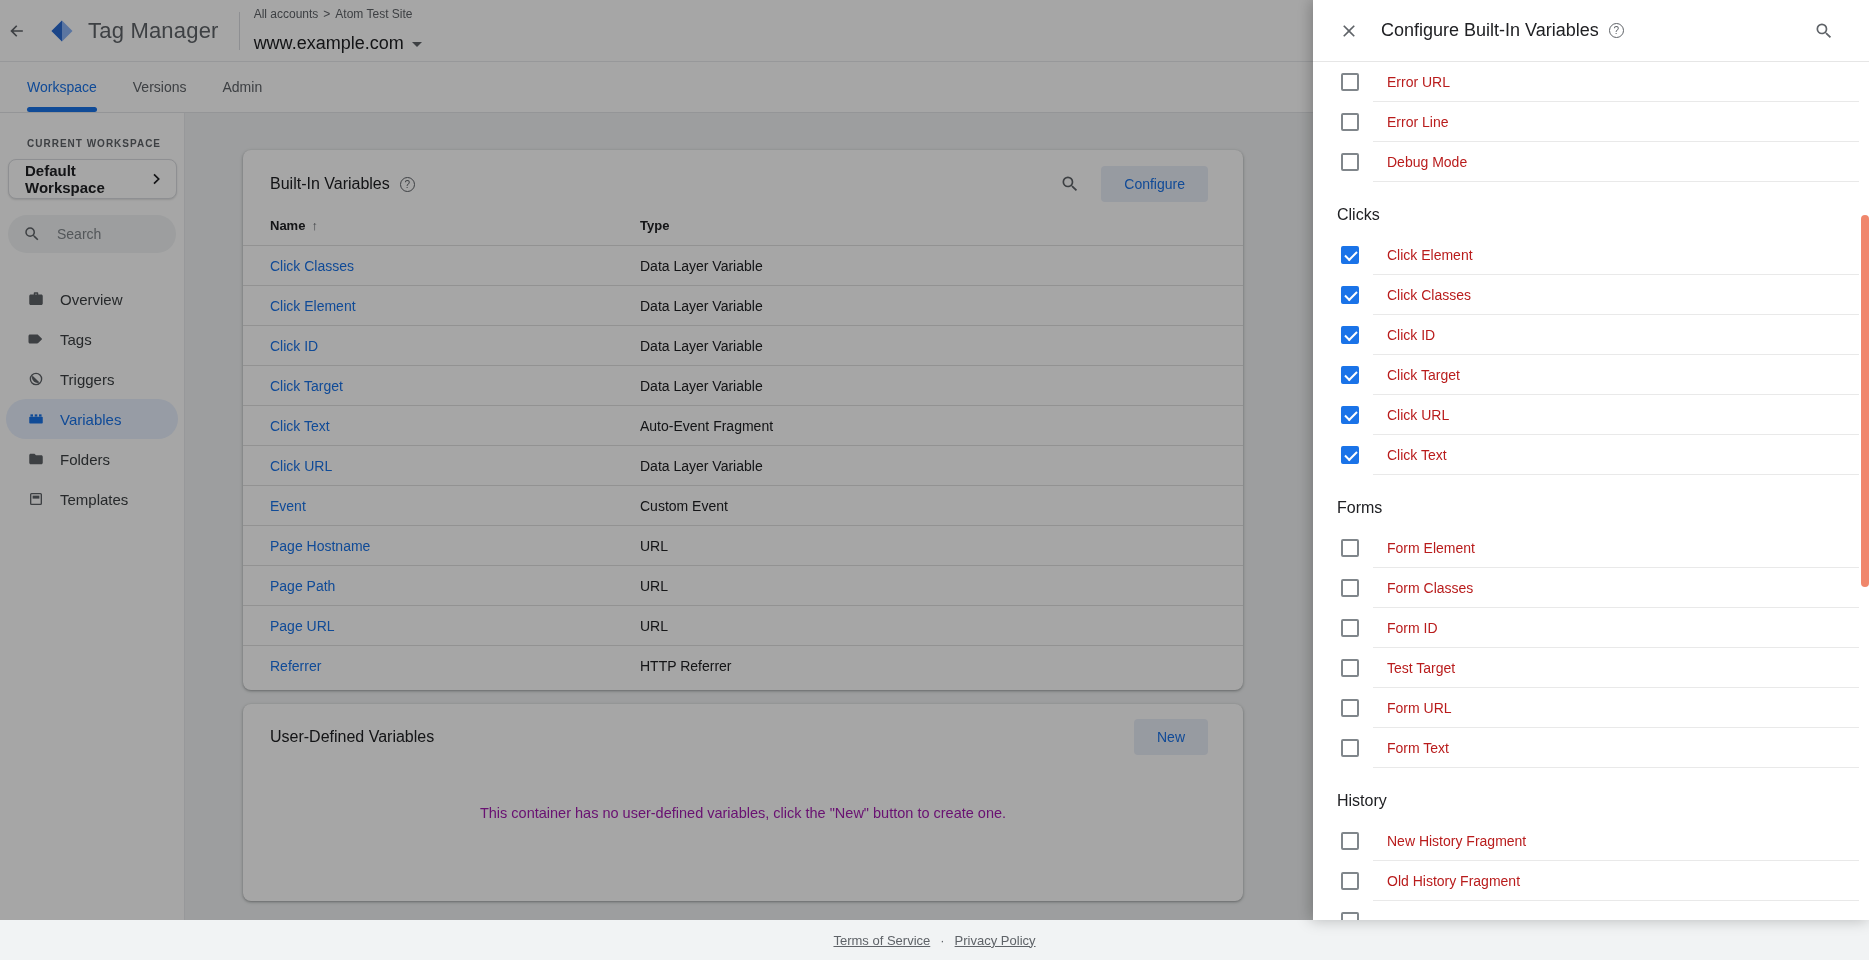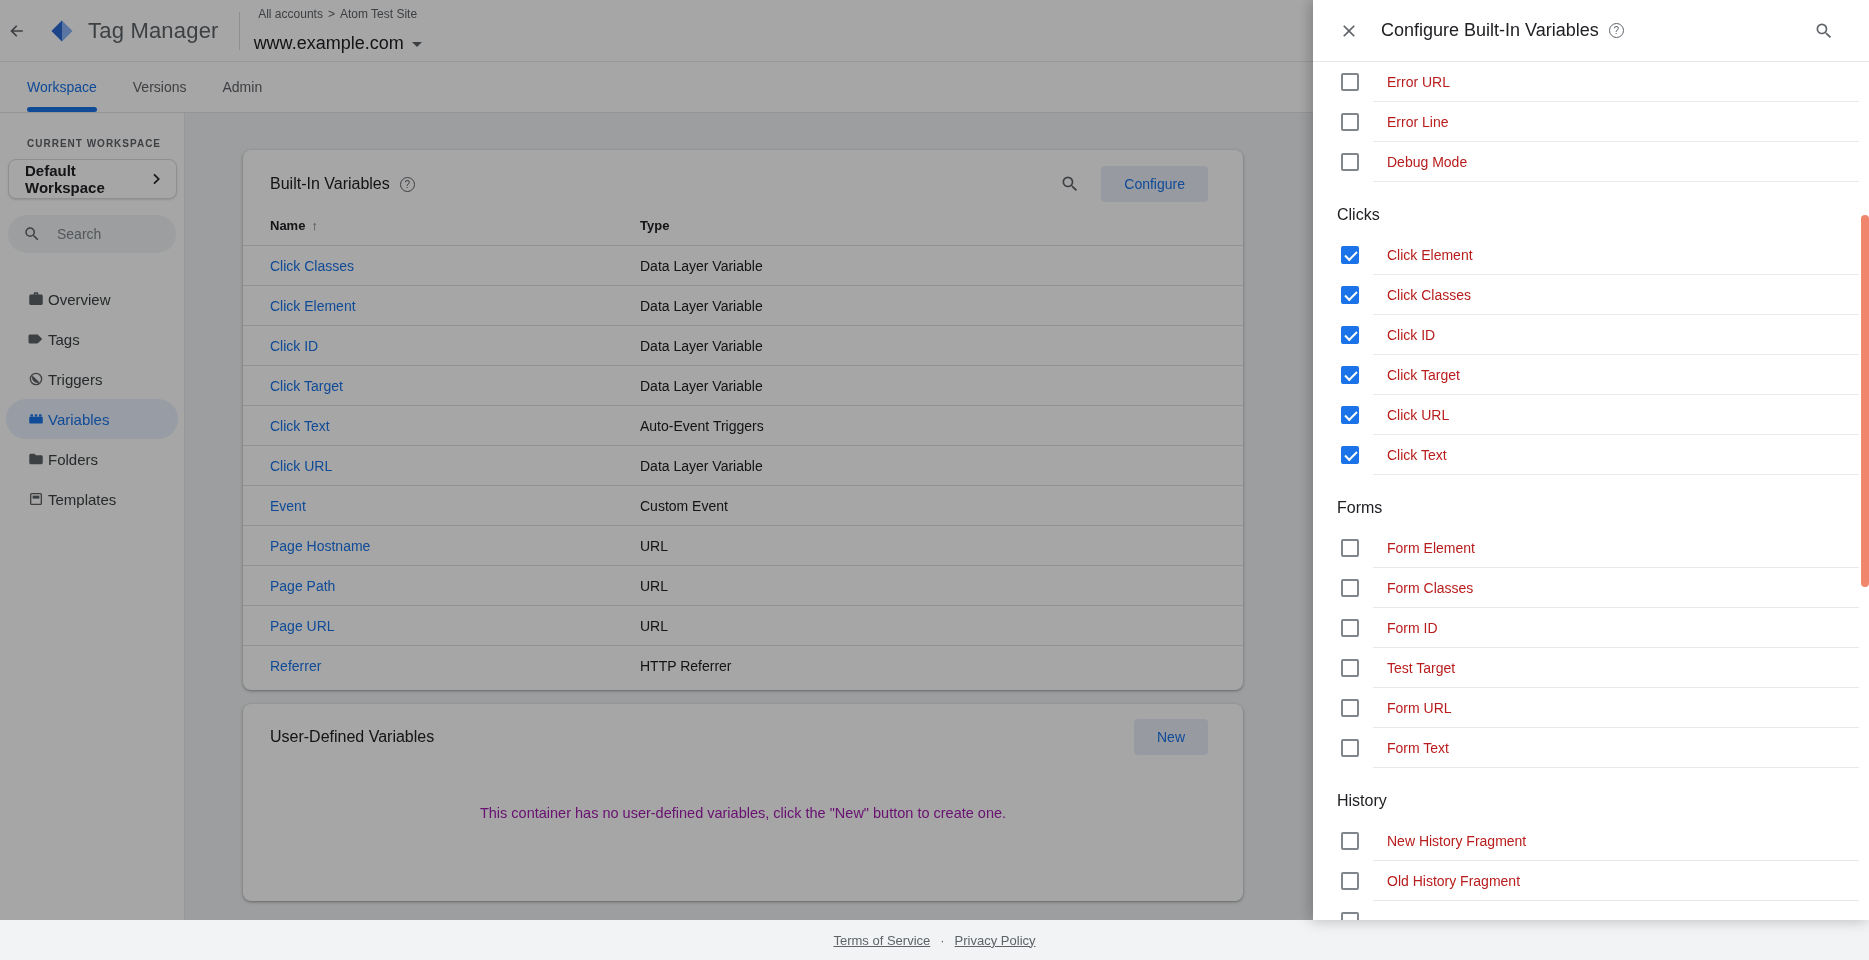--- a/index.html
+++ b/index.html
@@ -5,41 +5,41 @@
   html,body{margin:0;padding:0;width:1869px;height:960px;overflow:hidden;
     font-family:"Liberation Sans","DejaVu Sans",sans-serif;background:#f1f3f4;}
   *{box-sizing:border-box;}
   
   .app{position:absolute;left:0;top:0;right:0;bottom:40px;background:#fff;}
   .topbar{height:62px;display:flex;align-items:center;background:#fff;border-bottom:1px solid #e8eaed;}
   .back-btn{width:34px;height:34px;display:flex;align-items:center;justify-content:center;color:#5f6368;cursor:pointer;}
   .logo{width:24px;height:24px;margin:0 14px 0 16px;flex:none;}
   .app-title{font-size:22px;color:#5f6368;letter-spacing:.2px;}
   .hdr-divider{width:1px;height:38px;background:#dadce0;margin:0 14px 0 20px;}
-  .crumb-block{display:flex;flex-direction:column;justify-content:center;gap:12px;align-items:center;}
+  .crumb-block{display:flex;flex-direction:column;justify-content:center;gap:12px;}
   .breadcrumb{font-size:12px;color:#5f6368;display:flex;gap:5px;align-items:center;}
   .container-select{display:flex;align-items:center;gap:8px;font-size:18px;color:#202124;cursor:pointer;}
   .caret{width:0;height:0;border-left:5px solid transparent;border-right:5px solid transparent;border-top:5px solid #5f6368;margin-top:2px;}
   .tabbar{height:51px;background:#fff;border-bottom:1px solid #e3e5e8;display:flex;align-items:stretch;padding-left:27px;gap:36px;}
   .tab{display:flex;align-items:center;font-size:14px;font-weight:500;color:#5f6368;position:relative;cursor:pointer;}
   .tab.active{color:#1a73e8;}
   .tab.active::after{content:"";position:absolute;left:0;right:0;bottom:0;height:5px;background:#1a73e8;border-radius:4px;}
   .body{position:absolute;top:113px;left:0;right:0;bottom:0;display:flex;}
   
   .sidebar{width:185px;background:#fff;border-right:1px solid #e8eaed;flex:none;}
   .ws-label{margin:25px 0 10px 27px;font-size:10px;font-weight:700;letter-spacing:1px;color:#5f6368;}
   .ws-card{margin:0 7px 0 8px;height:40px;background:#fff;border:1px solid #dadce0;border-radius:8px;
     display:flex;align-items:center;justify-content:space-between;padding:0 12px 0 16px;
     font-size:15px;font-weight:700;color:#202124;box-shadow:0 1px 2px rgba(0,0,0,.12);cursor:pointer;}
   .ws-chevron{color:#202124;flex:none;display:flex;}
   .search-pill{margin:16px 8px 0;height:38px;border-radius:19px;background:#f1f3f4;display:flex;align-items:center;padding:0 6px 0 14px;gap:13px;}
   .search-pill input{border:0;outline:0;background:transparent;font-size:14px;color:#202124;width:110px;font-family:inherit;}
   .search-pill input::placeholder{color:#80868b;}
   .nav{margin-top:26px;}
-  .nav-item{height:40px;display:flex;align-items:center;gap:3px;padding-left:27px;font-size:15px;color:#3c4043;cursor:pointer;}
+  .nav-item{height:40px;display:flex;align-items:center;gap:15px;padding-left:27px;font-size:15px;color:#3c4043;cursor:pointer;}
   .nav-item .nav-icon{color:#5f6368;display:flex;flex:none;}
   .nav-item.active{background:#e8f0fe;margin:0 6px;padding-left:21px;border-radius:20px;color:#1a73e8;font-weight:500;}
   .nav-item.active .nav-icon{color:#1a73e8;}
   
   .content{flex:1;background:#f1f3f4;position:relative;overflow:hidden;}
   .card{width:1000px;margin-left:58px;background:#fff;border-radius:8px;
     box-shadow:0 1px 2px rgba(60,64,67,.3),0 1px 3px 1px rgba(60,64,67,.15);}
   .card1{margin-top:37px;padding-bottom:5px;}
   .card1-header{display:flex;align-items:center;padding:16px 35px 2px 27px;}
   .card-title{font-size:16px;font-weight:500;color:#202124;}
@@ -225,21 +225,21 @@
             <div class="trow">
               <span class="tname"><span>Click ID</span></span>
               <span class="ttype">Data Layer Variable</span>
             </div>
             <div class="trow">
               <span class="tname"><span>Click Target</span></span>
               <span class="ttype">Data Layer Variable</span>
             </div>
             <div class="trow">
               <span class="tname"><span>Click Text</span></span>
-              <span class="ttype">Auto-Event Triggers</span>
+              <span class="ttype">Auto-Event Fragment</span>
             </div>
             <div class="trow">
               <span class="tname"><span>Click URL</span></span>
               <span class="ttype">Data Layer Variable</span>
             </div>
             <div class="trow">
               <span class="tname"><span>Event</span></span>
               <span class="ttype">Custom Event</span>
             </div>
             <div class="trow">

